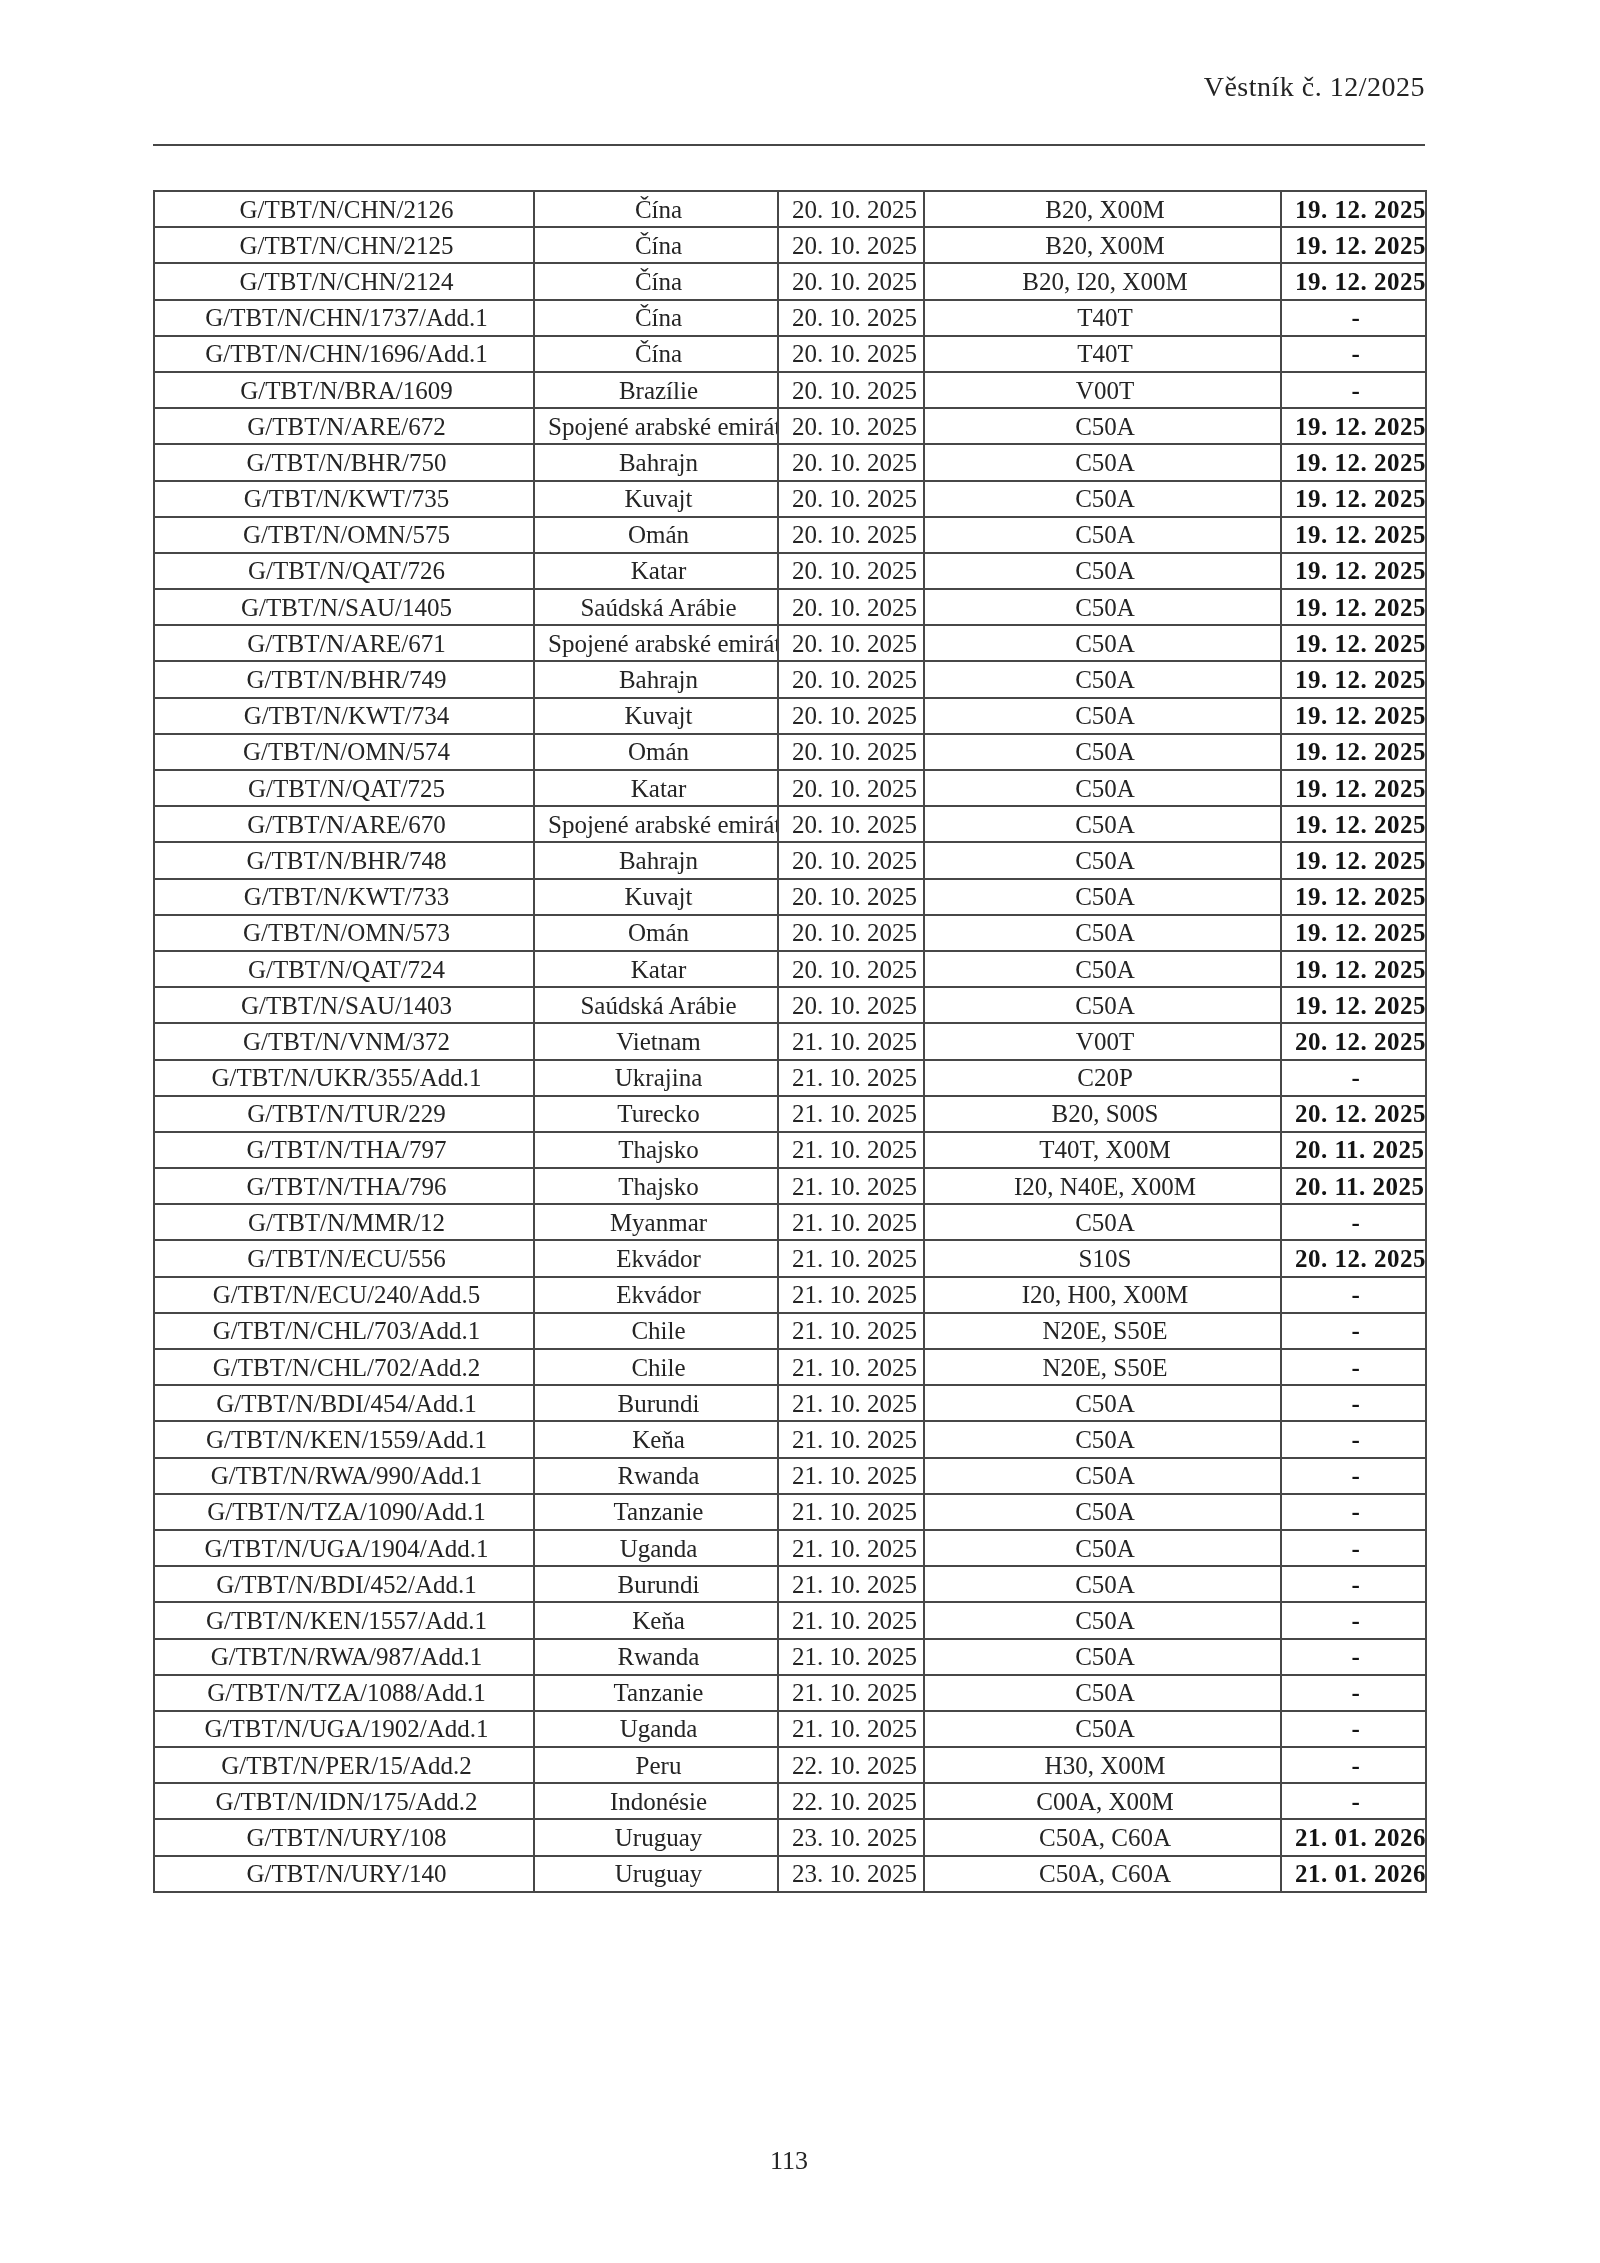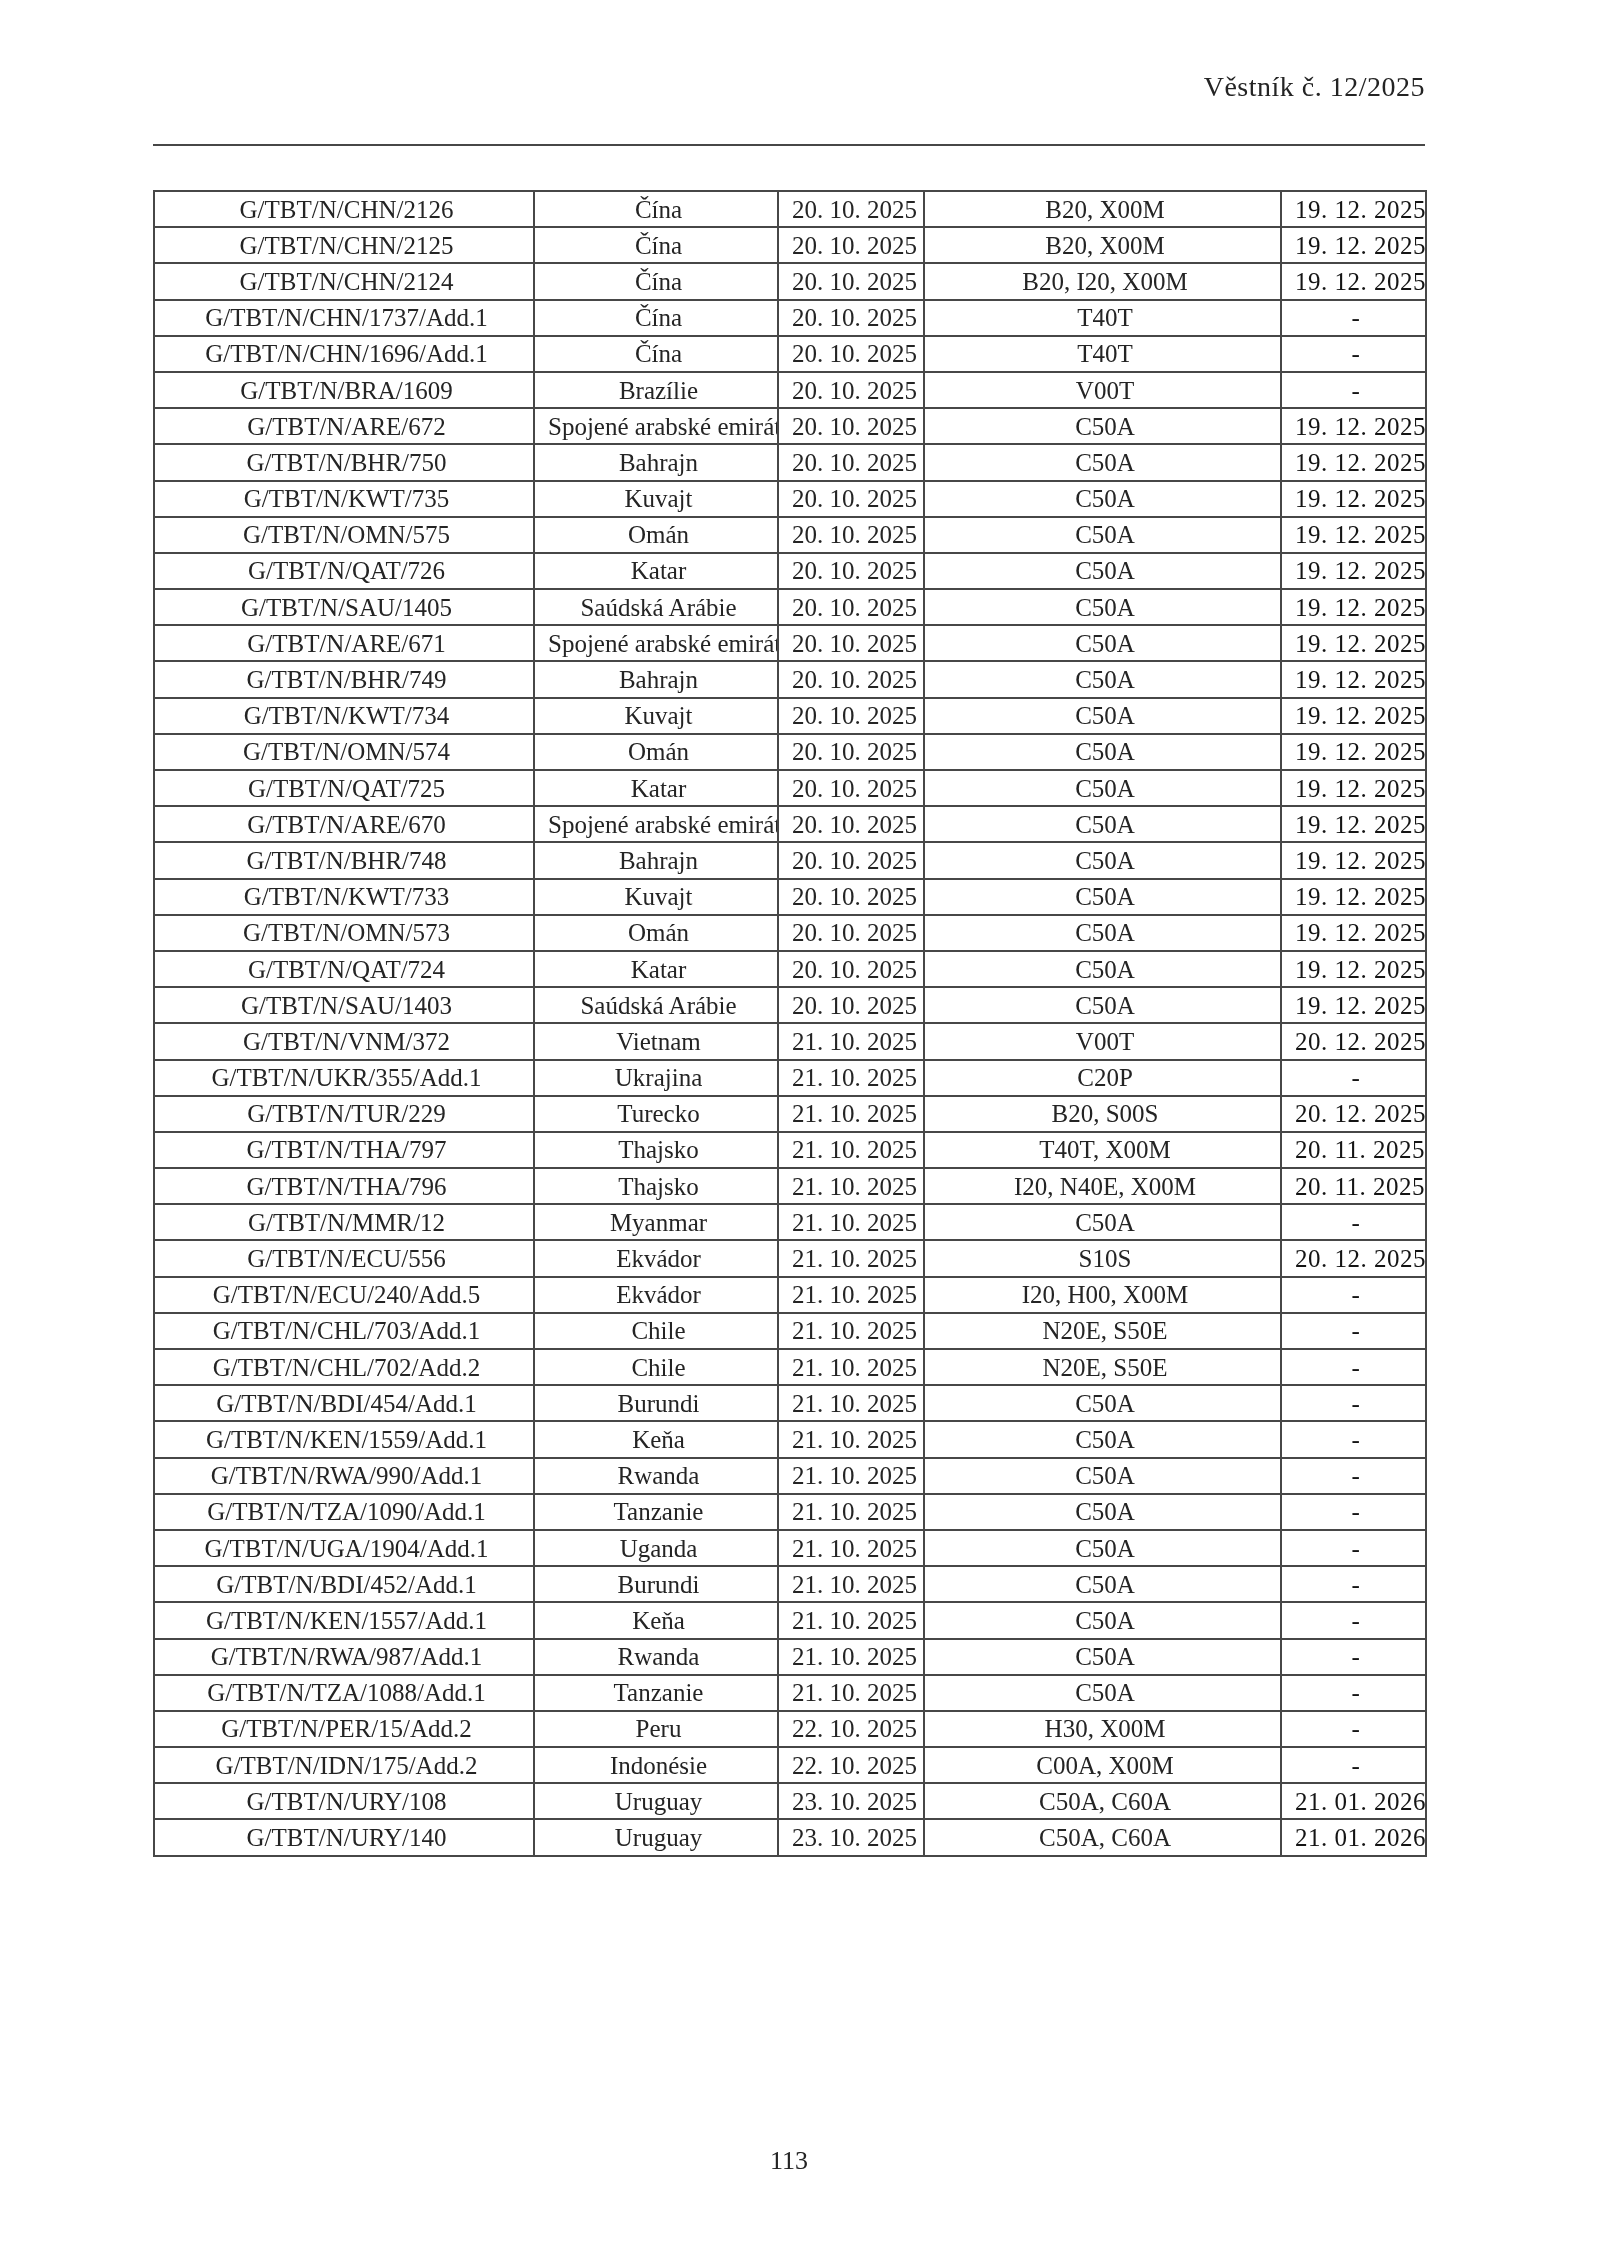--- a/index.html
+++ b/index.html
@@ -53,21 +53,21 @@
   table.notif td {
     border: 2px solid var(--border-color);
     height: 36.2px;
     padding: 0 8px 0 13px;
     vertical-align: middle;
     white-space: nowrap;
     overflow: hidden;
     line-height: 1;
   }
   table.notif td.col-deadline {
-    font-weight: normal;
+    font-weight: bold;
     color: var(--bold-color);
     letter-spacing: 0.5px;
   }
   .page-number {
     position: absolute;
     left: 153px;
     top: 2146px;
     width: 1272px;
     text-align: center;
     font-size: 26px;
@@ -380,20 +380,27 @@
           <td class="col-deadline">-</td>
         </tr>
         <tr>
           <td>G/TBT/N/TZA/1088/Add.1</td>
           <td>Tanzanie</td>
           <td>21. 10. 2025</td>
           <td>C50A</td>
           <td class="col-deadline">-</td>
         </tr>
         <tr>
+          <td>G/TBT/N/UGA/1902/Add.1</td>
+          <td>Uganda</td>
+          <td>21. 10. 2025</td>
+          <td>C50A</td>
+          <td class="col-deadline">-</td>
+        </tr>
+        <tr>
           <td>G/TBT/N/PER/15/Add.2</td>
           <td>Peru</td>
           <td>22. 10. 2025</td>
           <td>H30, X00M</td>
           <td class="col-deadline">-</td>
         </tr>
         <tr>
           <td>G/TBT/N/IDN/175/Add.2</td>
           <td>Indonésie</td>
           <td>22. 10. 2025</td>

